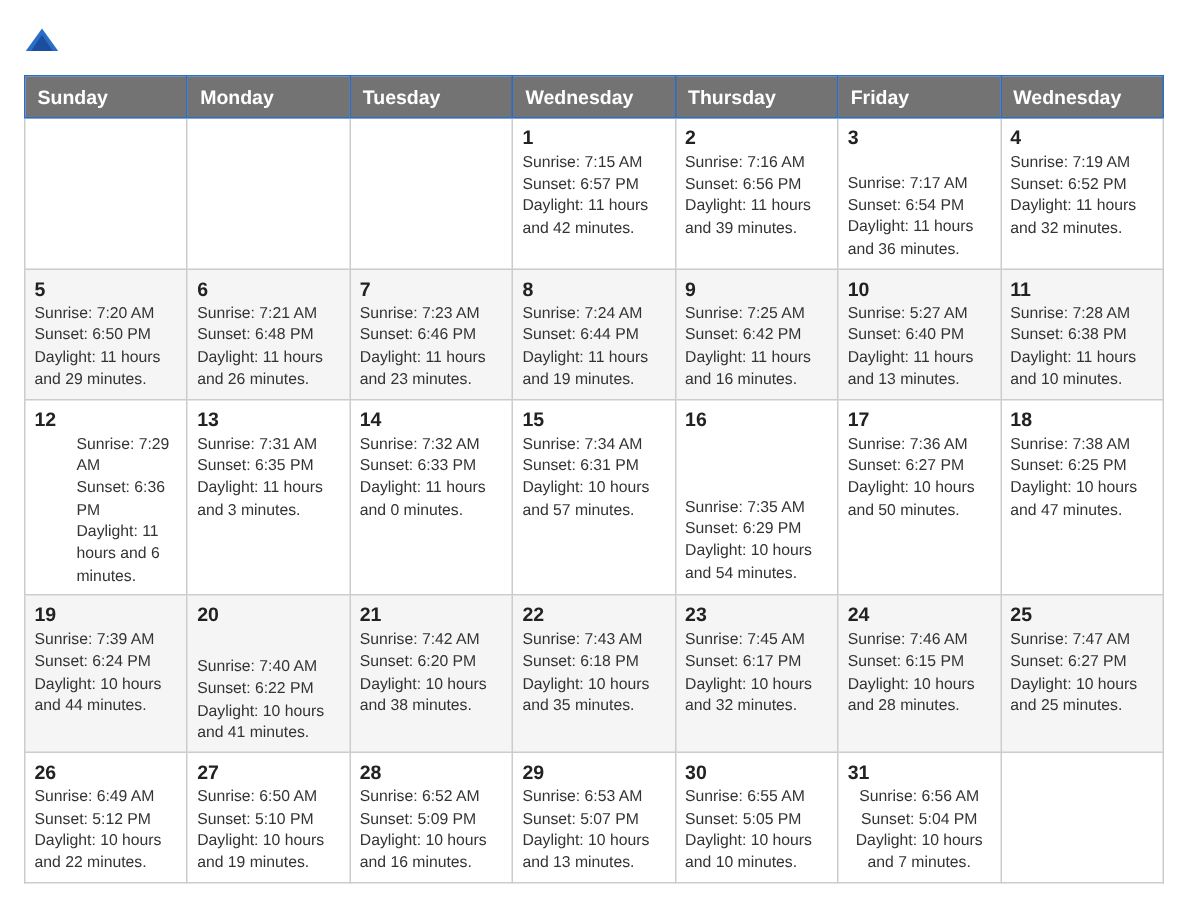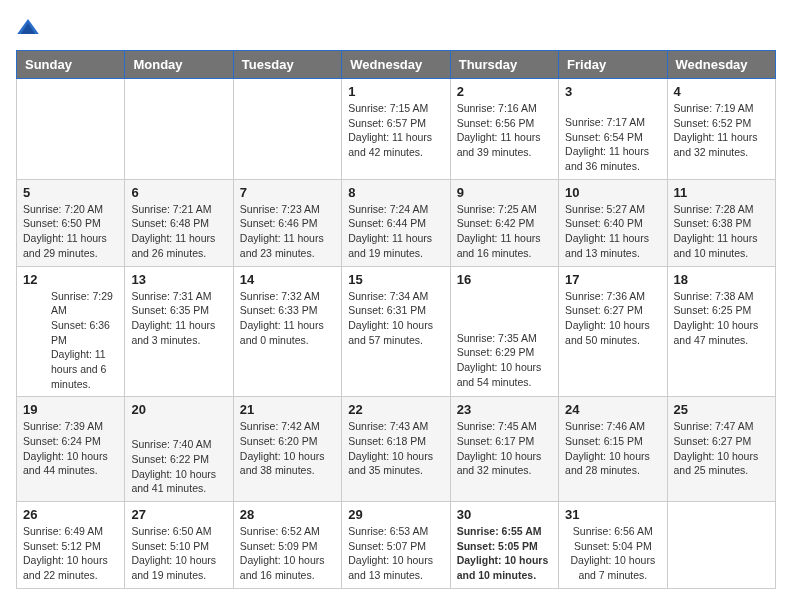--- a/index.html
+++ b/index.html
@@ -308,21 +308,21 @@
 Daylight: 10 hours and 16 minutes.</div>
         </td>
         <td>
           <div class="day-number">29</div>
           <div class="day-info" style="white-space: pre-line;">Sunrise: 6:53 AM
 Sunset: 5:07 PM
 Daylight: 10 hours and 13 minutes.</div>
         </td>
         <td>
           <div class="day-number">30</div>
-          <div class="day-info" style="white-space: pre-line; font-weight: bold;">Sunrise: 6:55 AM
+          <div class="day-info" style="white-space: pre-line;">Sunrise: 6:55 AM
 Sunset: 5:05 PM
 Daylight: 10 hours and 10 minutes.</div>
         </td>
         <td>
           <div class="day-number">31</div>
           <div class="day-info" style="white-space: pre-line; text-align: center;">Sunrise: 6:56 AM
 Sunset: 5:04 PM
 Daylight: 10 hours and 7 minutes.</div>
         </td>
         <td class="empty-cell"></td>

